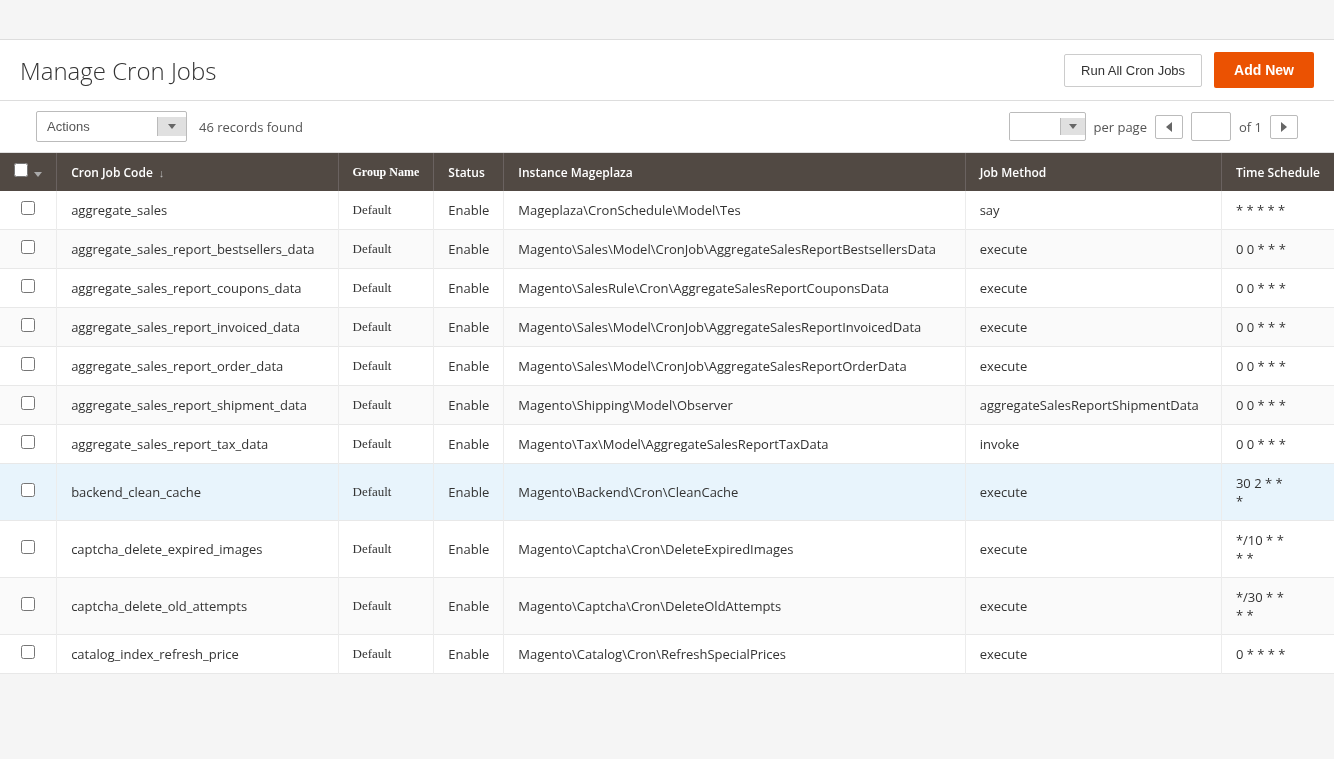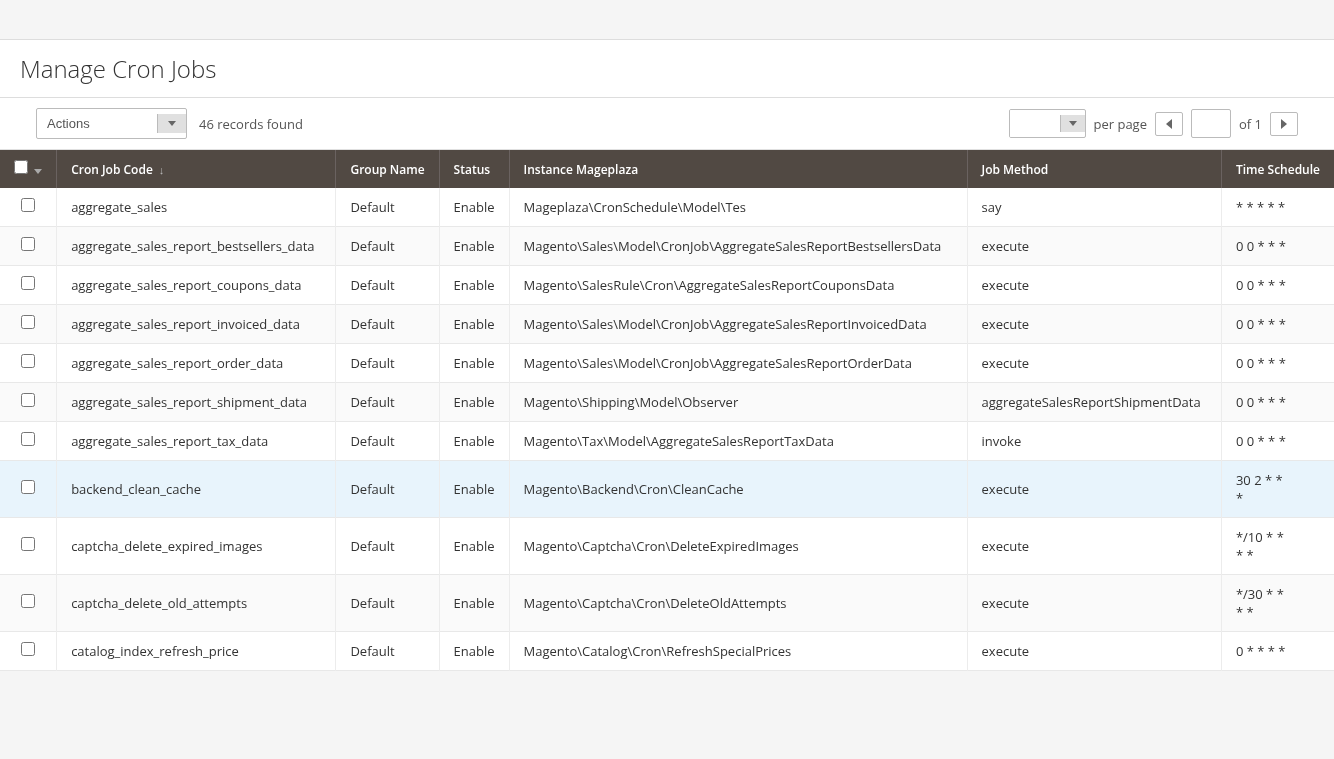--- a/index.html
+++ b/index.html
@@ -206,21 +206,21 @@
     .td-checkbox {
       text-align: center;
       width: 50px;
     }
     input[type="checkbox"] {
       width: 14px;
       height: 14px;
       cursor: pointer;
     }
     .col-code { min-width: 200px; }
-    .col-group { width: 80px; }
+    .col-group { width: 80px; font-family: Liberation Serif, serif; }
     .col-status { width: 70px; }
     .col-classpath { min-width: 350px; }
     .col-method { min-width: 180px; }
     .col-schedule { width: 90px; }
 
     .chevron-down {
       width: 0;
       height: 0;
       border-left: 4px solid transparent;
       border-right: 4px solid transparent;
@@ -253,20 +253,24 @@
       border-bottom: 1px solid #ddd;
     }
   </style>
 </head>
 <body>
 
 <div class="header-top-bar"></div>
 
 <div class="header">
   <h1 class="header-title">Manage Cron Jobs</h1>
+  <div class="header-actions">
+    <button class="btn-run-all">Run All Cron Jobs</button>
+    <button class="btn-add-new">Add New</button>
+  </div>
 </div>
 
 <div class="toolbar">
   <div class="toolbar-left">
     <div class="actions-select-wrapper">
       <select class="actions-select">
         <option>Actions</option>
       </select>
       <div class="actions-dropdown-btn">
         <span class="chevron-down"></span>

